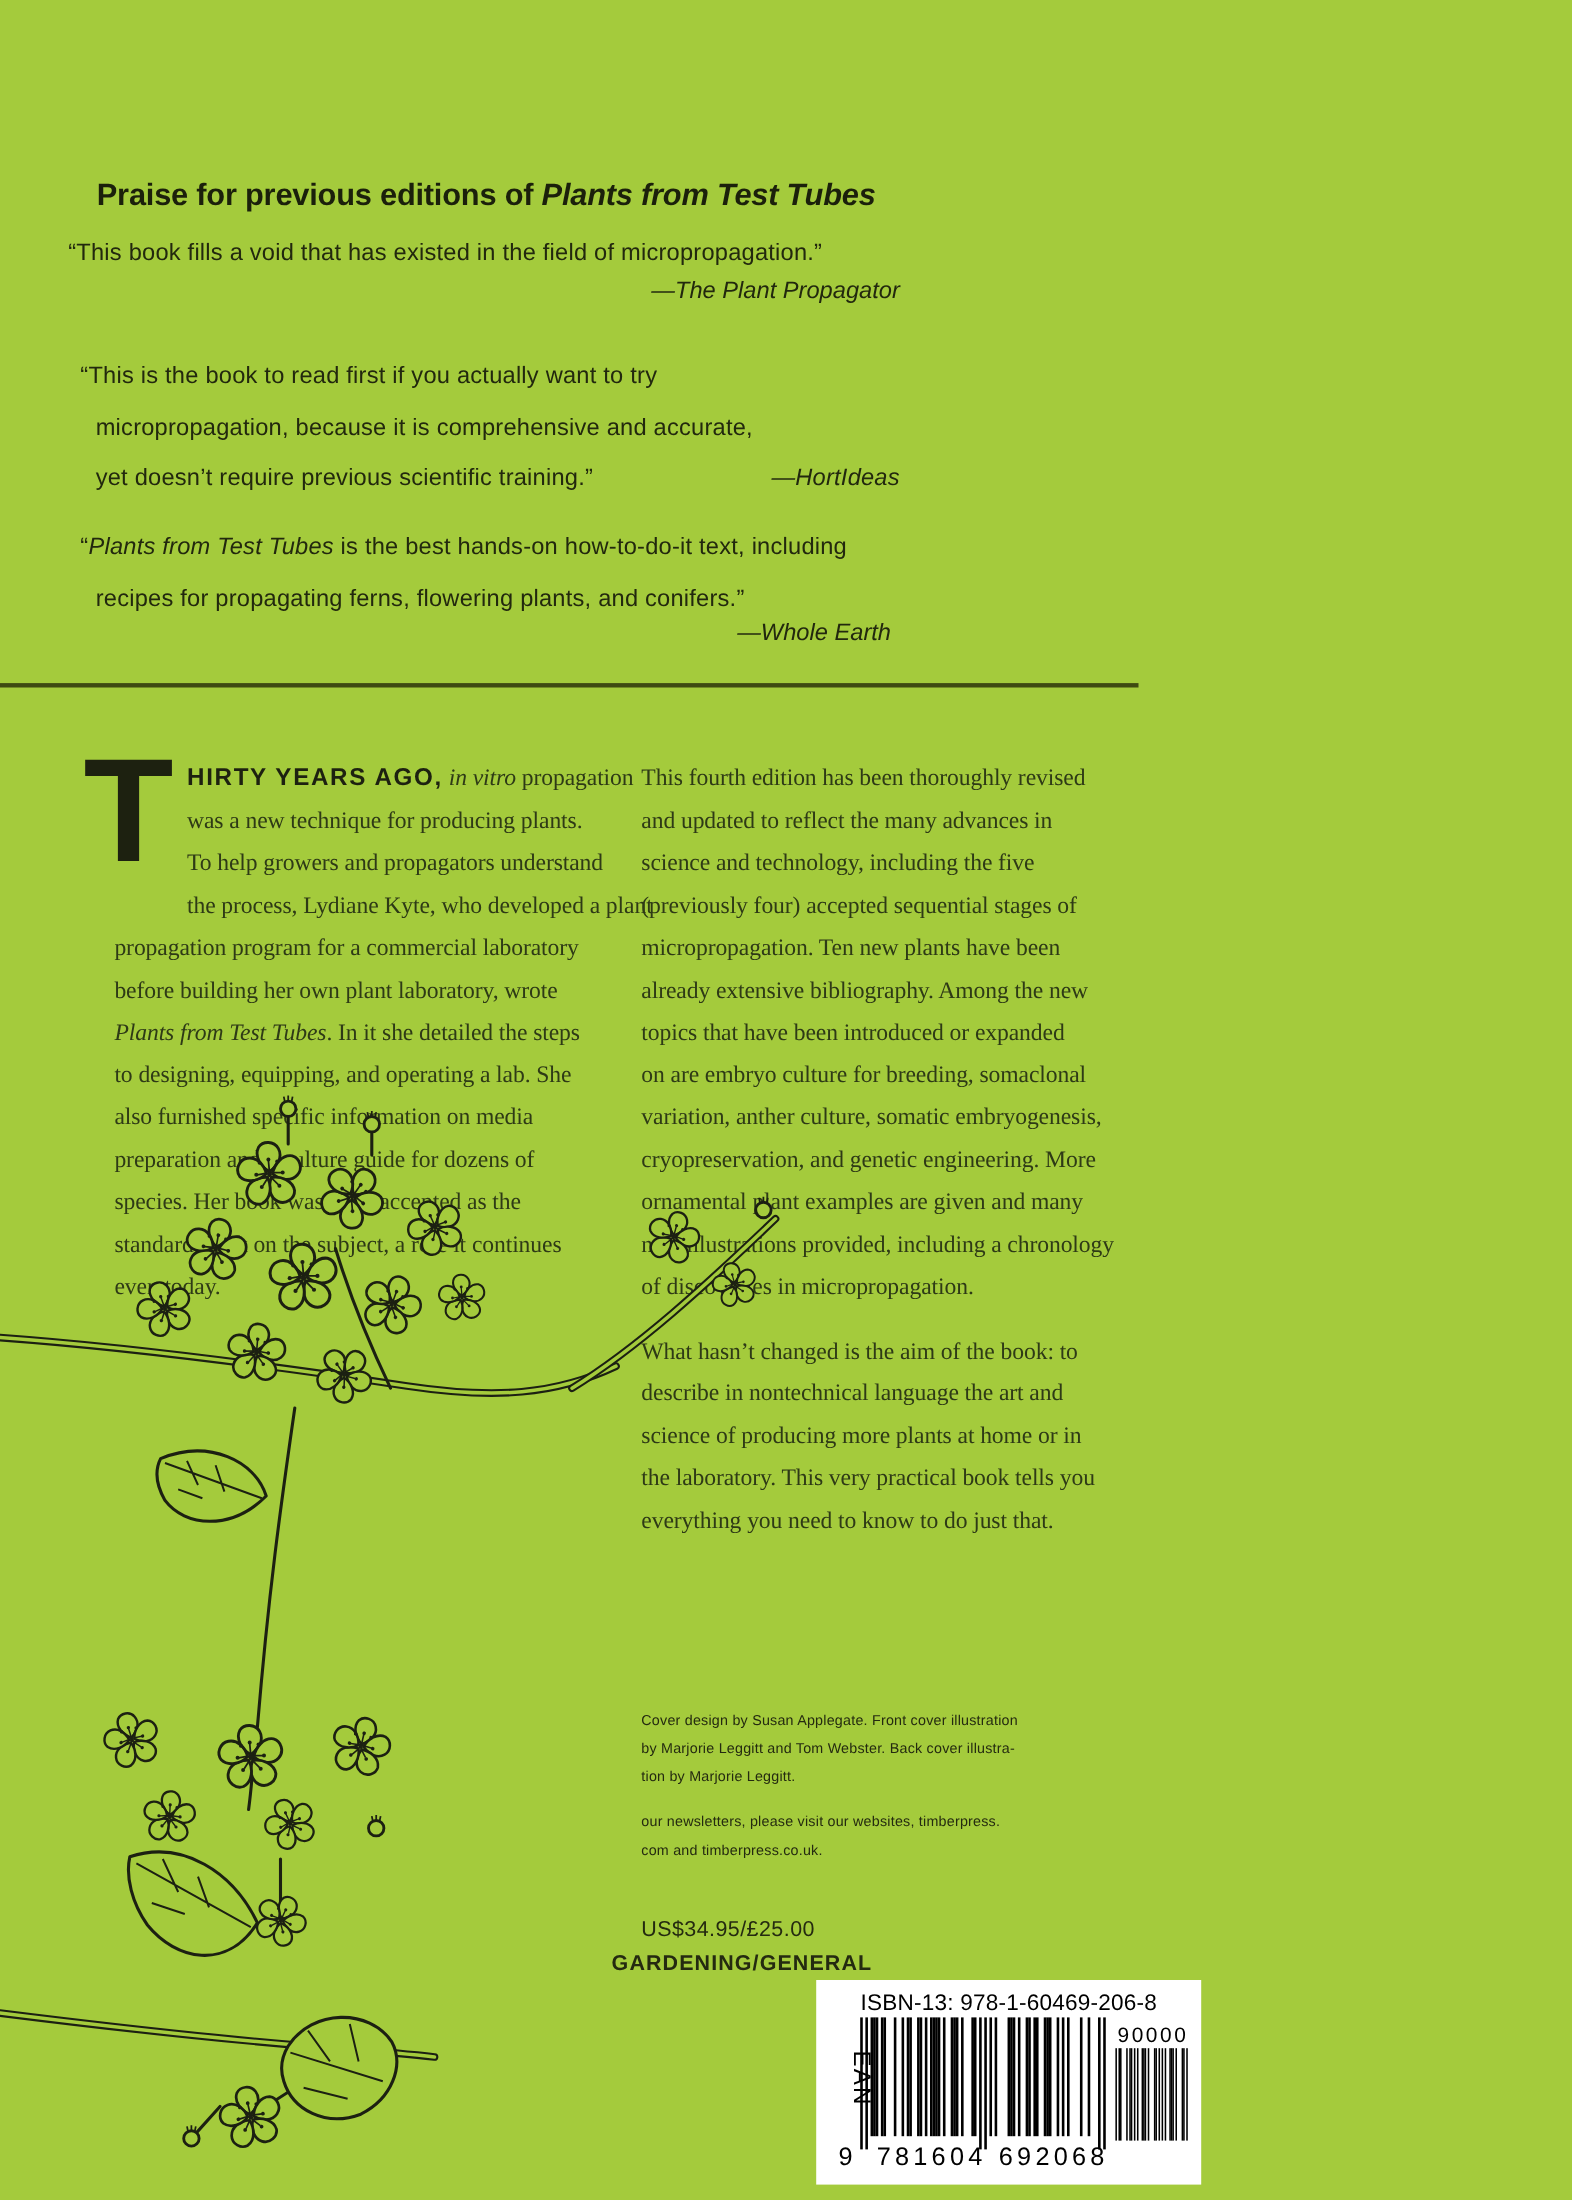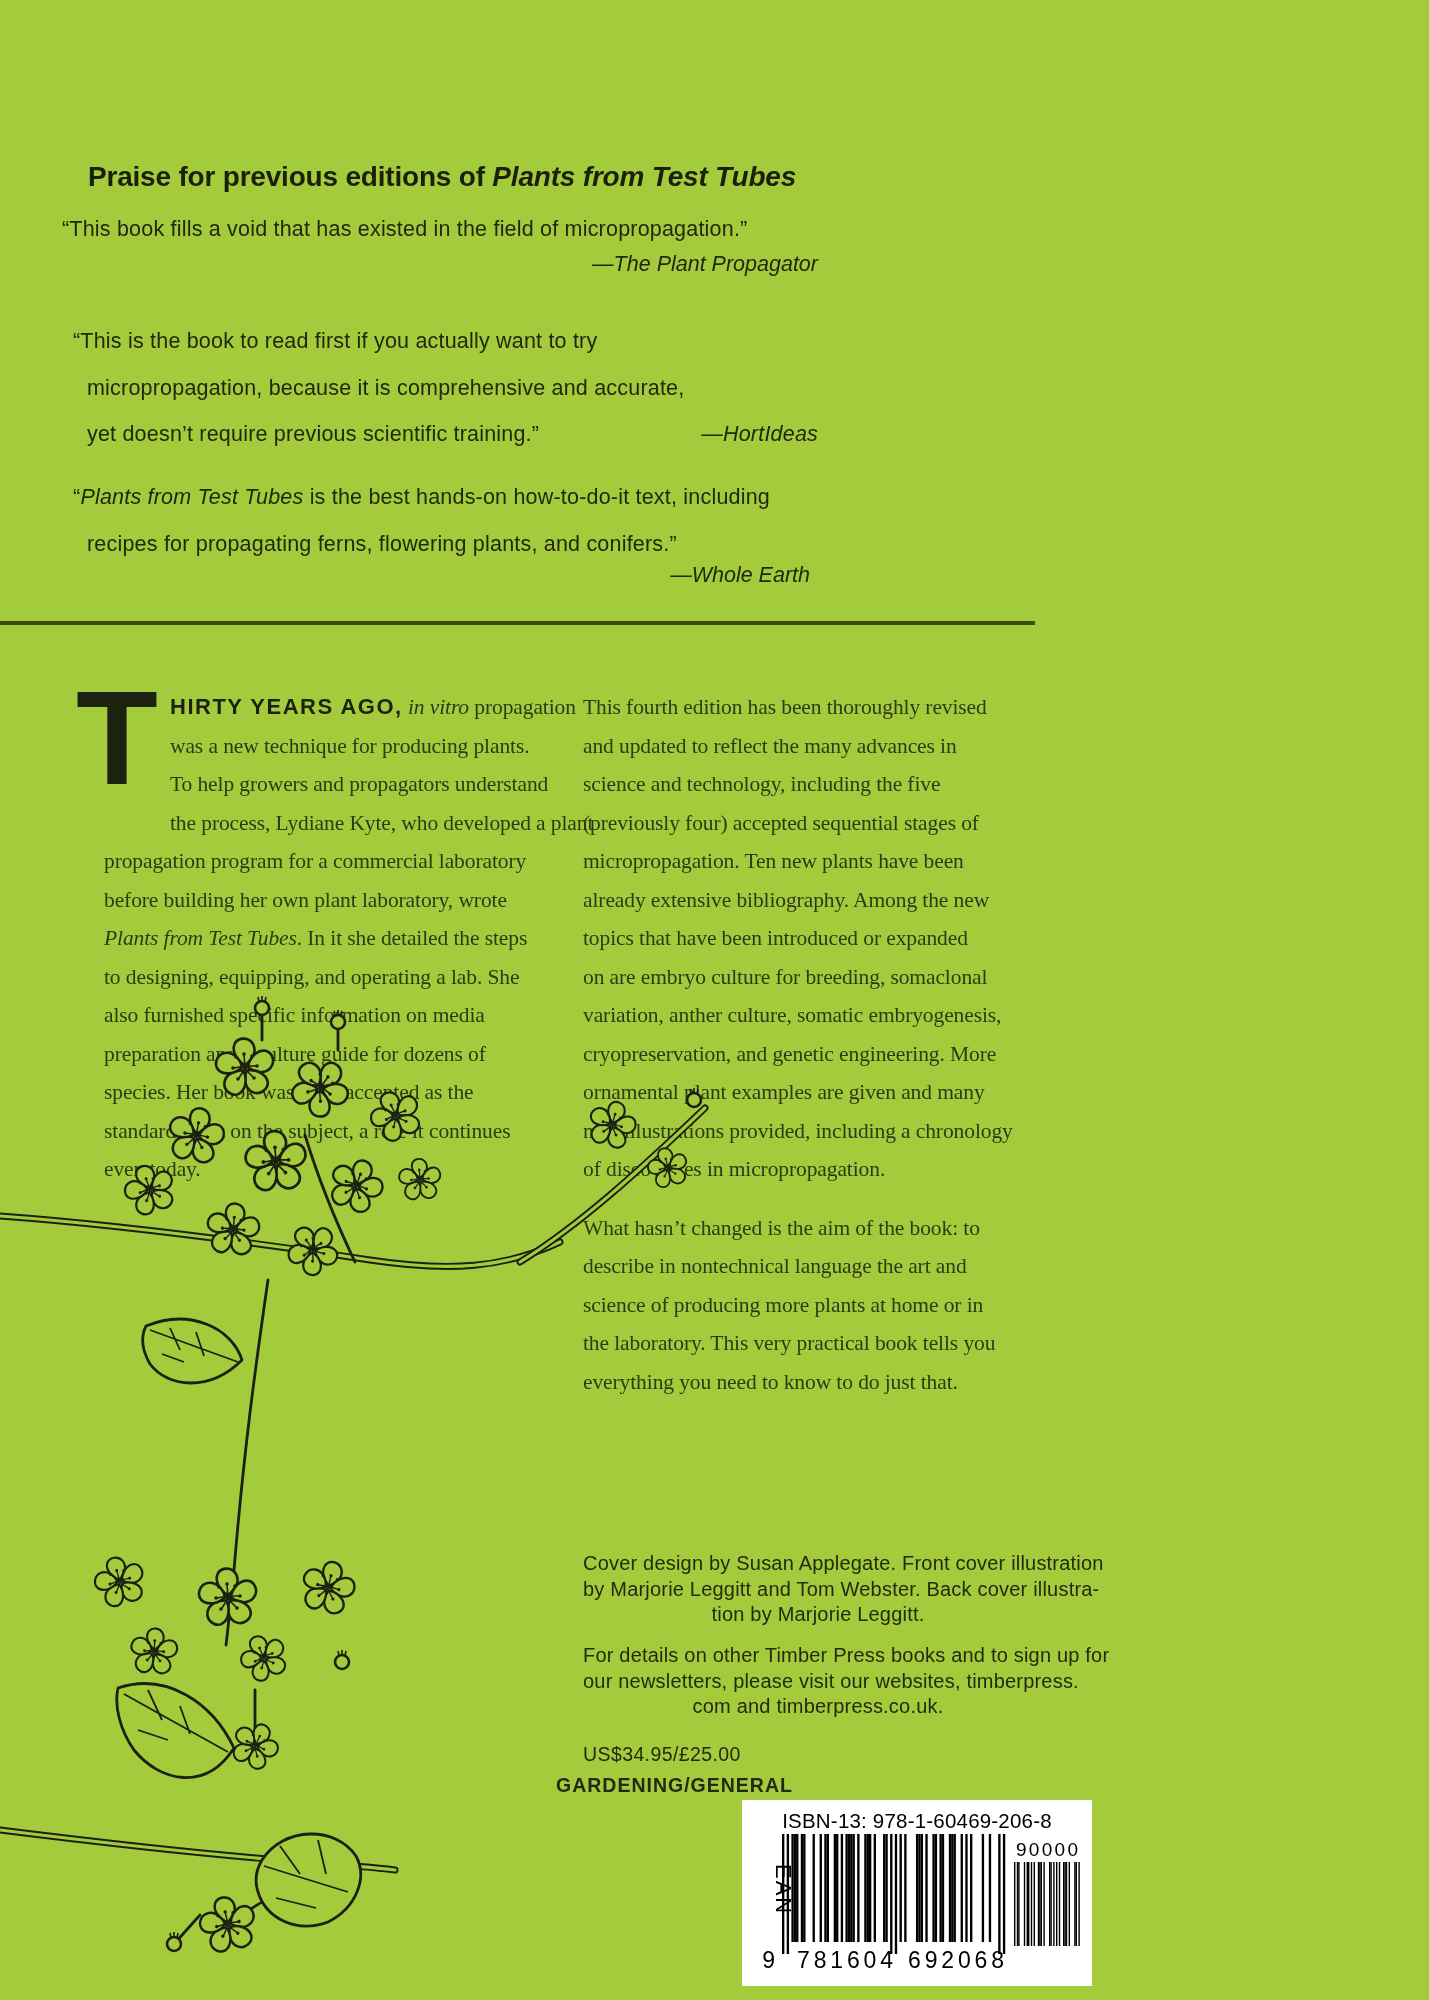--- a/index.html
+++ b/index.html
@@ -54,21 +54,21 @@
   .introcaps{
     font-family:"Liberation Sans","DejaVu Sans",sans-serif;
     font-weight:bold;font-size:22px;letter-spacing:1.5px;color:#1d2110;
   }
   .it{font-style:italic;}
   .para-gap{height:20px;}
 
   
   .credits{
     left:583px;width:470px;
-    color:#242a10;font-size:20px;line-height:25.5px;letter-spacing:0.2px;text-align:center;
+    color:#242a10;font-size:13px;line-height:25.5px;letter-spacing:0.2px;
   }
   .credits .cl{white-space:nowrap;}
   .cred1{top:1551px;}
   .cred2{top:1643px;}
   .price{left:583px;top:1743px;font-size:19.5px;font-weight:500;color:#242a10;letter-spacing:0.4px;}
   .category{left:556px;top:1774px;font-size:19.5px;font-weight:700;color:#242a10;letter-spacing:1px;}
 
   
   .isbn-box{
     left:742px;top:1800px;width:350px;height:186px;background:#ffffff;
@@ -164,21 +164,20 @@
       <div class="serifline">everything you need to know to do just that.</div>
     </div>
   </div>
 
   <div class="abs credits cred1">
     <div class="cl">Cover design by Susan Applegate. Front cover illustration</div>
     <div class="cl">by Marjorie Leggitt and Tom Webster. Back cover illustra-</div>
     <div class="cl">tion by Marjorie Leggitt.</div>
   </div>
   <div class="abs credits cred2">
-    <div class="cl">For details on other Timber Press books and to sign up for</div>
     <div class="cl">our newsletters, please visit our websites, timberpress.</div>
     <div class="cl">com and timberpress.co.uk.</div>
   </div>
 
   <div class="abs price">US$34.95/£25.00</div>
   <div class="abs category">GARDENING/GENERAL</div>
 
   <div class="abs isbn-box">
     <div class="isbn-label">ISBN-13: 978-1-60469-206-8</div>
     <svg width="350" height="186" viewBox="0 0 350 186">

